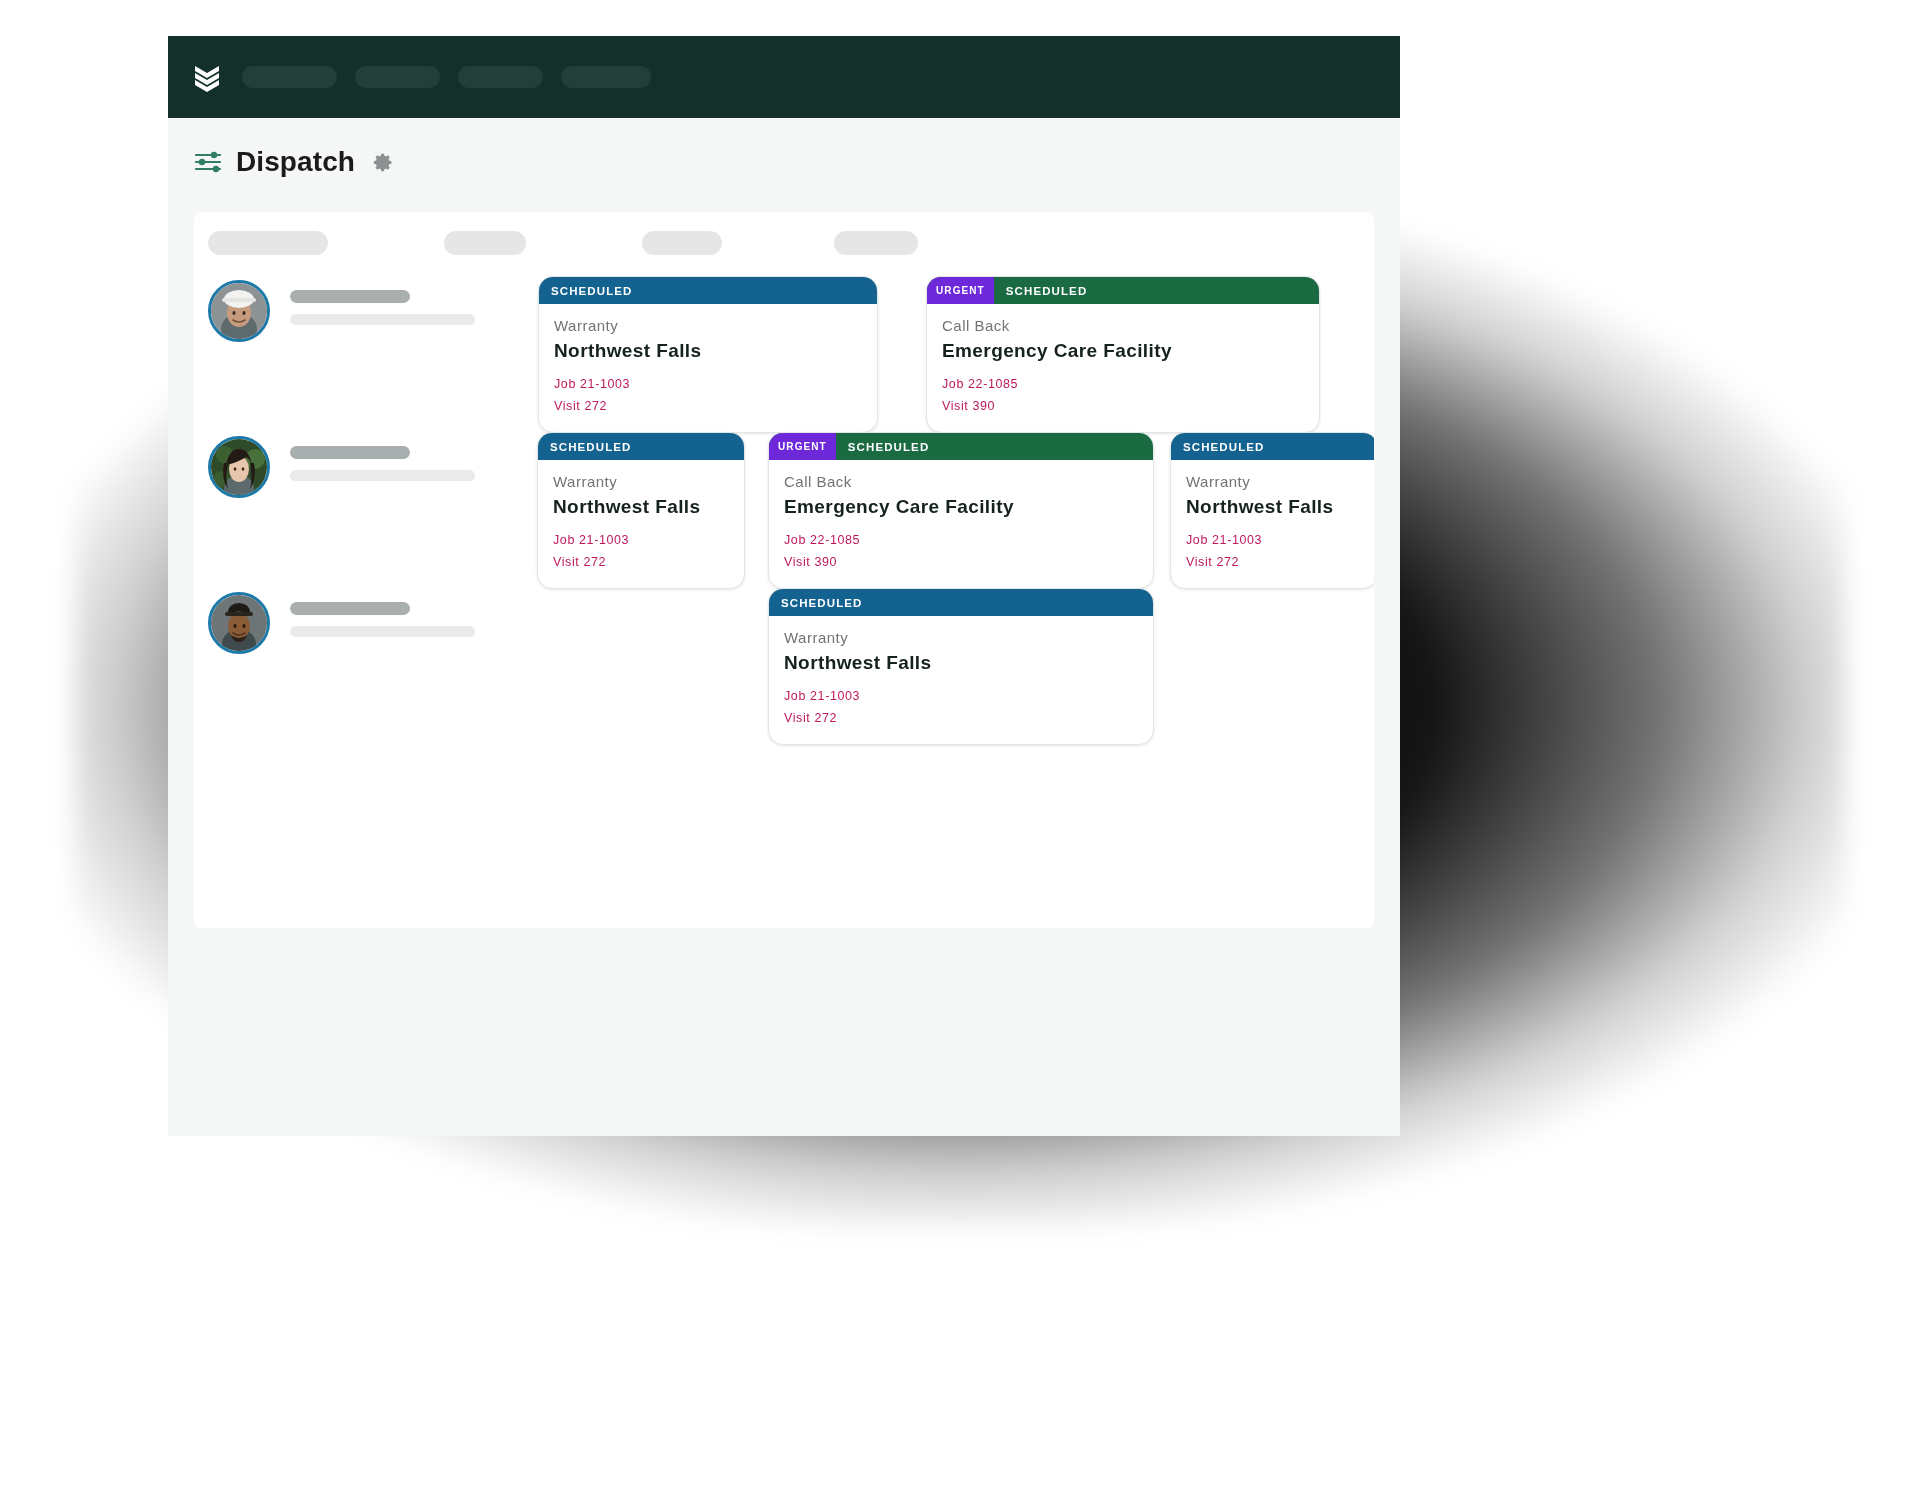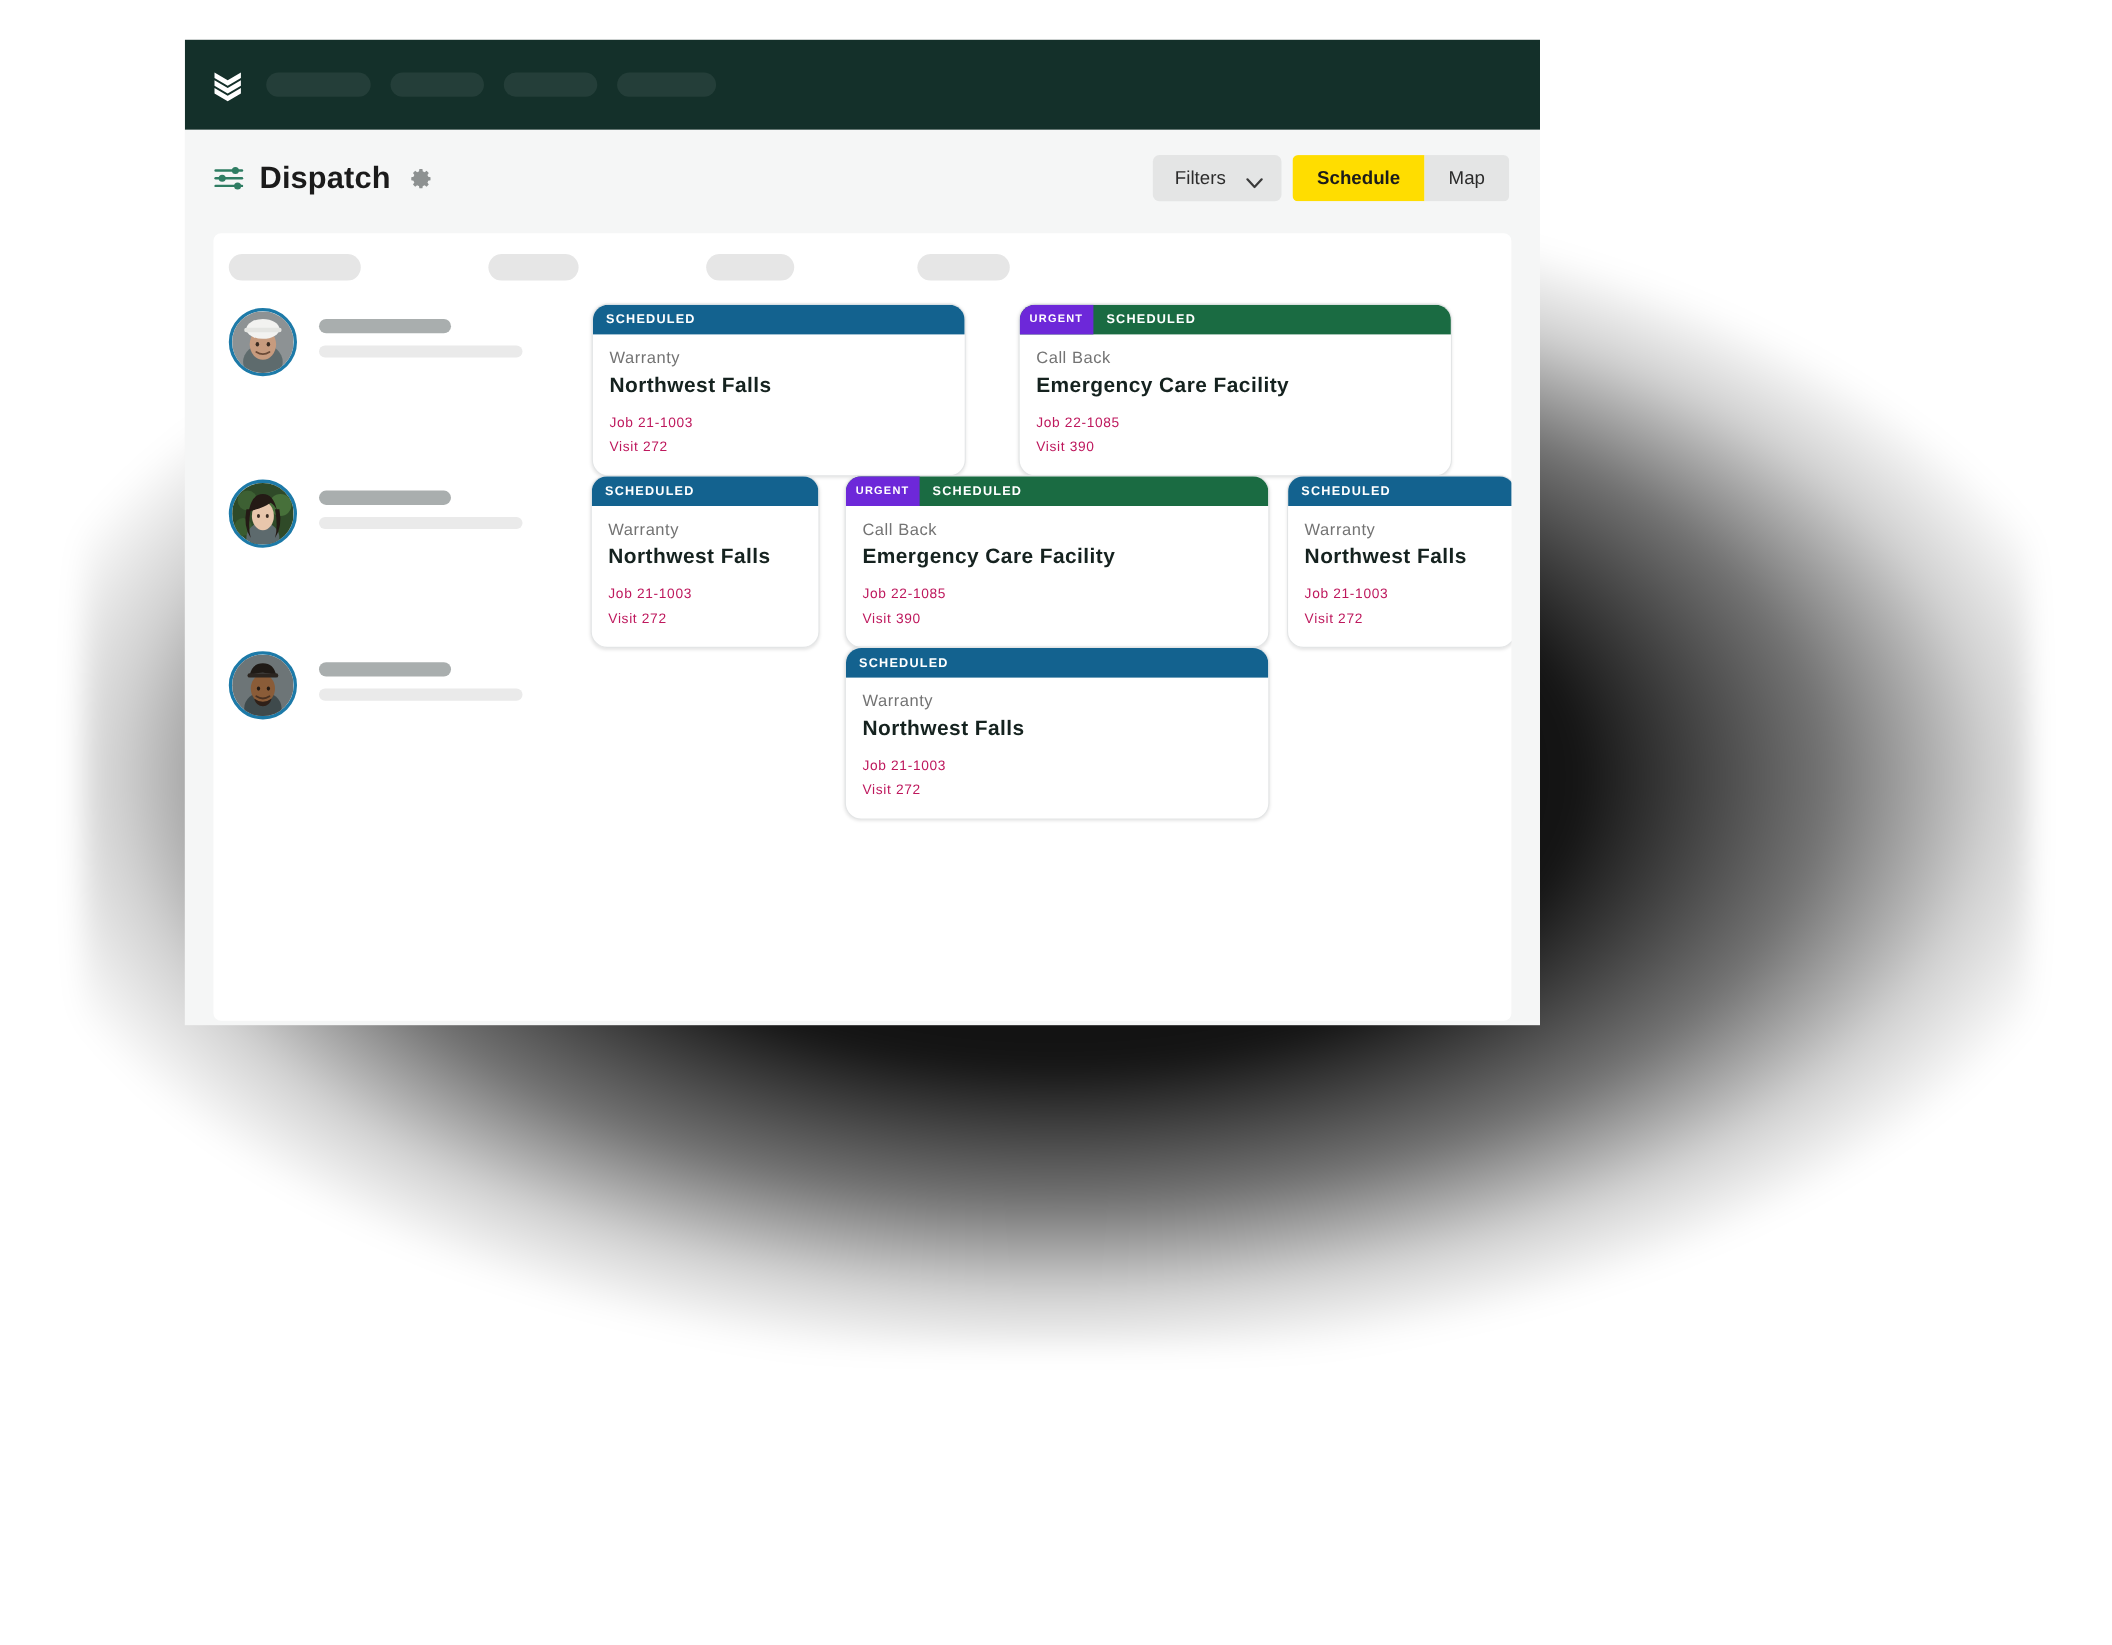--- a/index.html
+++ b/index.html
@@ -33,21 +33,21 @@
     -webkit-mask-image:
       radial-gradient(ellipse 62% 53% at 50% 55%, rgba(0,0,0,1) 0%, rgba(0,0,0,.95) 40%, rgba(0,0,0,.45) 66%, rgba(0,0,0,.12) 82%, rgba(0,0,0,0) 96%);
     mask-image:
       radial-gradient(ellipse 62% 53% at 50% 55%, rgba(0,0,0,1) 0%, rgba(0,0,0,.95) 40%, rgba(0,0,0,.45) 66%, rgba(0,0,0,.12) 82%, rgba(0,0,0,0) 96%);
   }
 
   
   #app-window{
     position:absolute;
     left:168px; top:36px;
-    width:1232px; height:896px;
+    width:1232px; height:1100px;
     background:#f5f6f6;
     overflow:hidden;
   }
 
   
   #top-nav{
     height:82px;
     background:#14302a;
     display:flex;
     align-items:center;
@@ -194,34 +194,20 @@
       </span>
       <span id="page-title">Dispatch</span>
       <span id="gear-icon">
         <svg viewBox="0 0 24 24" xmlns="http://www.w3.org/2000/svg">
           <path fill="#8d9191" d="M12 8.2a3.8 3.8 0 1 0 0 7.6 3.8 3.8 0 0 0 0-7.6zm0 5.9a2.1 2.1 0 1 1 0-4.2 2.1 2.1 0 0 1 0 4.2z"></path>
           <path fill="#8d9191" d="M21 13.6v-3.2l-2.4-.4a6.9 6.9 0 0 0-.8-1.9l1.4-2-2.3-2.3-2 1.4a6.9 6.9 0 0 0-1.9-.8L12.6 2h-3.2l-.4 2.4c-.7.2-1.3.4-1.9.8l-2-1.4-2.3 2.3 1.4 2c-.4.6-.6 1.2-.8 1.9L1 10.4v3.2l2.4.4c.2.7.4 1.3.8 1.9l-1.4 2 2.3 2.3 2-1.4c.6.4 1.2.6 1.9.8l.4 2.4h3.2l.4-2.4c.7-.2 1.3-.4 1.9-.8l2 1.4 2.3-2.3-1.4-2c.4-.6.6-1.2.8-1.9l2.4-.4z"></path>
         </svg>
       </span>
     </div>
 
-    <div id="toolbar-right">
-      <button id="filters-button">
-        <span>Filters</span>
-        <span id="chevron-down-icon">
-          <svg viewBox="0 0 17 11" xmlns="http://www.w3.org/2000/svg">
-            <polyline points="2,2 8.5,9 15,2" fill="none" stroke="#3a3a3a" stroke-width="2" stroke-linecap="round" stroke-linejoin="round"></polyline>
-          </svg>
-        </span>
-      </button>
-      <div id="view-toggle">
-        <button class="toggle-btn active">Schedule</button>
-        <button class="toggle-btn inactive">Map</button>
-      </div>
-    </div>
   </div>
 
   <div id="board">
 
     <div id="board-header">
       <span class="header-pill" style="left:14px;width:120px;"></span>
       <span class="header-pill" style="left:250px;width:82px;"></span>
       <span class="header-pill" style="left:448px;width:80px;"></span>
       <span class="header-pill" style="left:640px;width:84px;"></span>
     </div>

